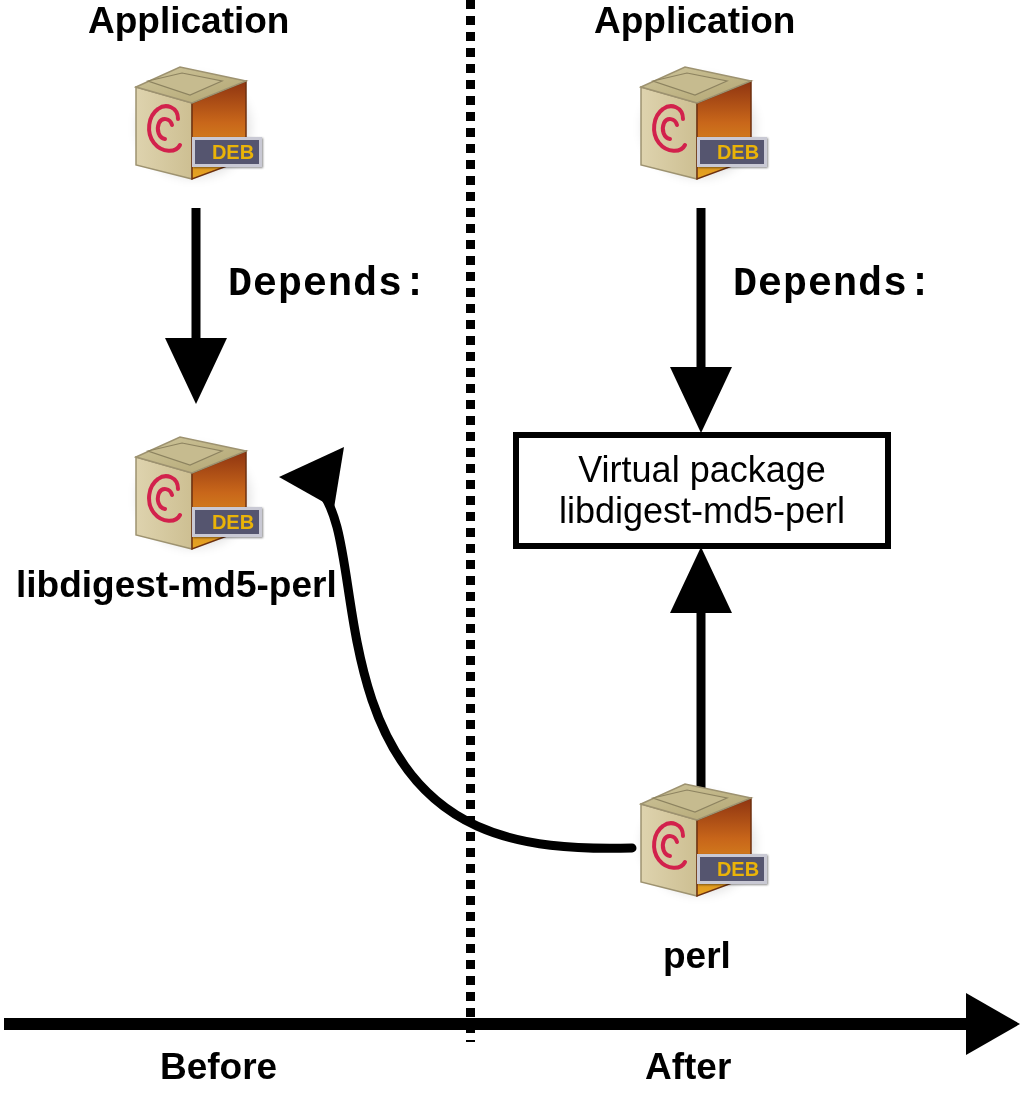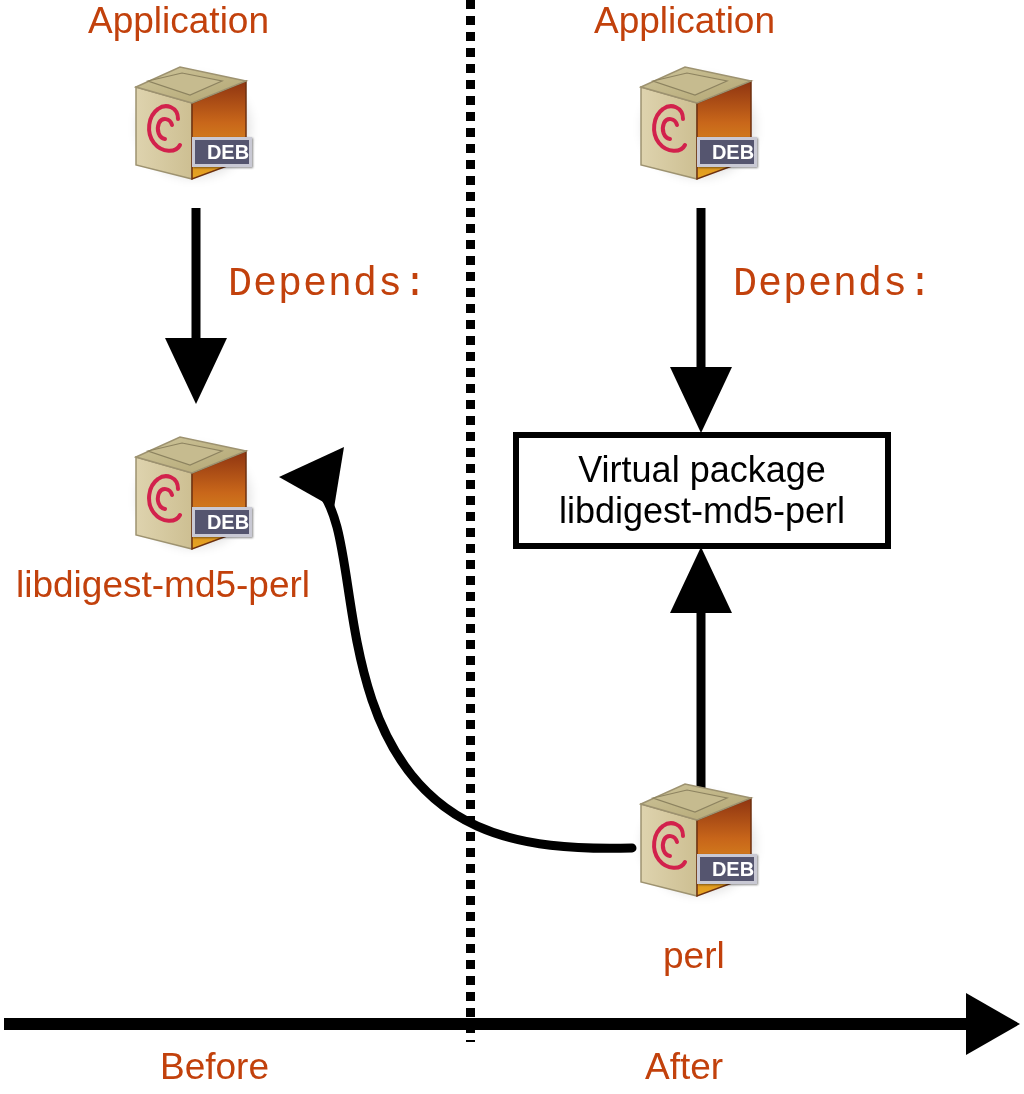--- a/index.html
+++ b/index.html
@@ -20,23 +20,24 @@
   }
   .svg-layer {
     position: absolute;
     left: 0;
     top: 0;
     width: 1024px;
     height: 1094px;
   }
   .lbl {
     position: absolute;
-    color: #c2410c;
+    color: #000000;
     white-space: nowrap;
     line-height: 1.0;
+    font-weight: bold;
   }
   .sans {
     font-family: "Liberation Sans", sans-serif;
     font-size: 37px;
   }
   .mono {
     font-family: "Liberation Mono", "DejaVu Sans Mono", monospace;
     font-size: 40px;
     letter-spacing: 1px;
   }
@@ -67,26 +68,26 @@
   }
   .pkg svg {
     position: absolute;
     left: 0;
     top: 0;
   }
   .deb-badge {
     position: absolute;
     left: 74px;
     top: 82px;
-    width: 60px;
+    width: 70px;
     height: 30px;
     background: #55556f;
     border: 3px solid #c9c9d4;
     box-sizing: border-box;
-    color: #ffffff;
+    color: #eab308;
     font-family: "Liberation Sans", sans-serif;
     font-weight: bold;
     font-size: 20px;
     letter-spacing: 0px;
     display: flex;
     align-items: center;
     justify-content: center;
     line-height: 1;
     box-shadow: 1px 1px 2px rgba(0,0,0,0.45);
     padding-left: 12px;

